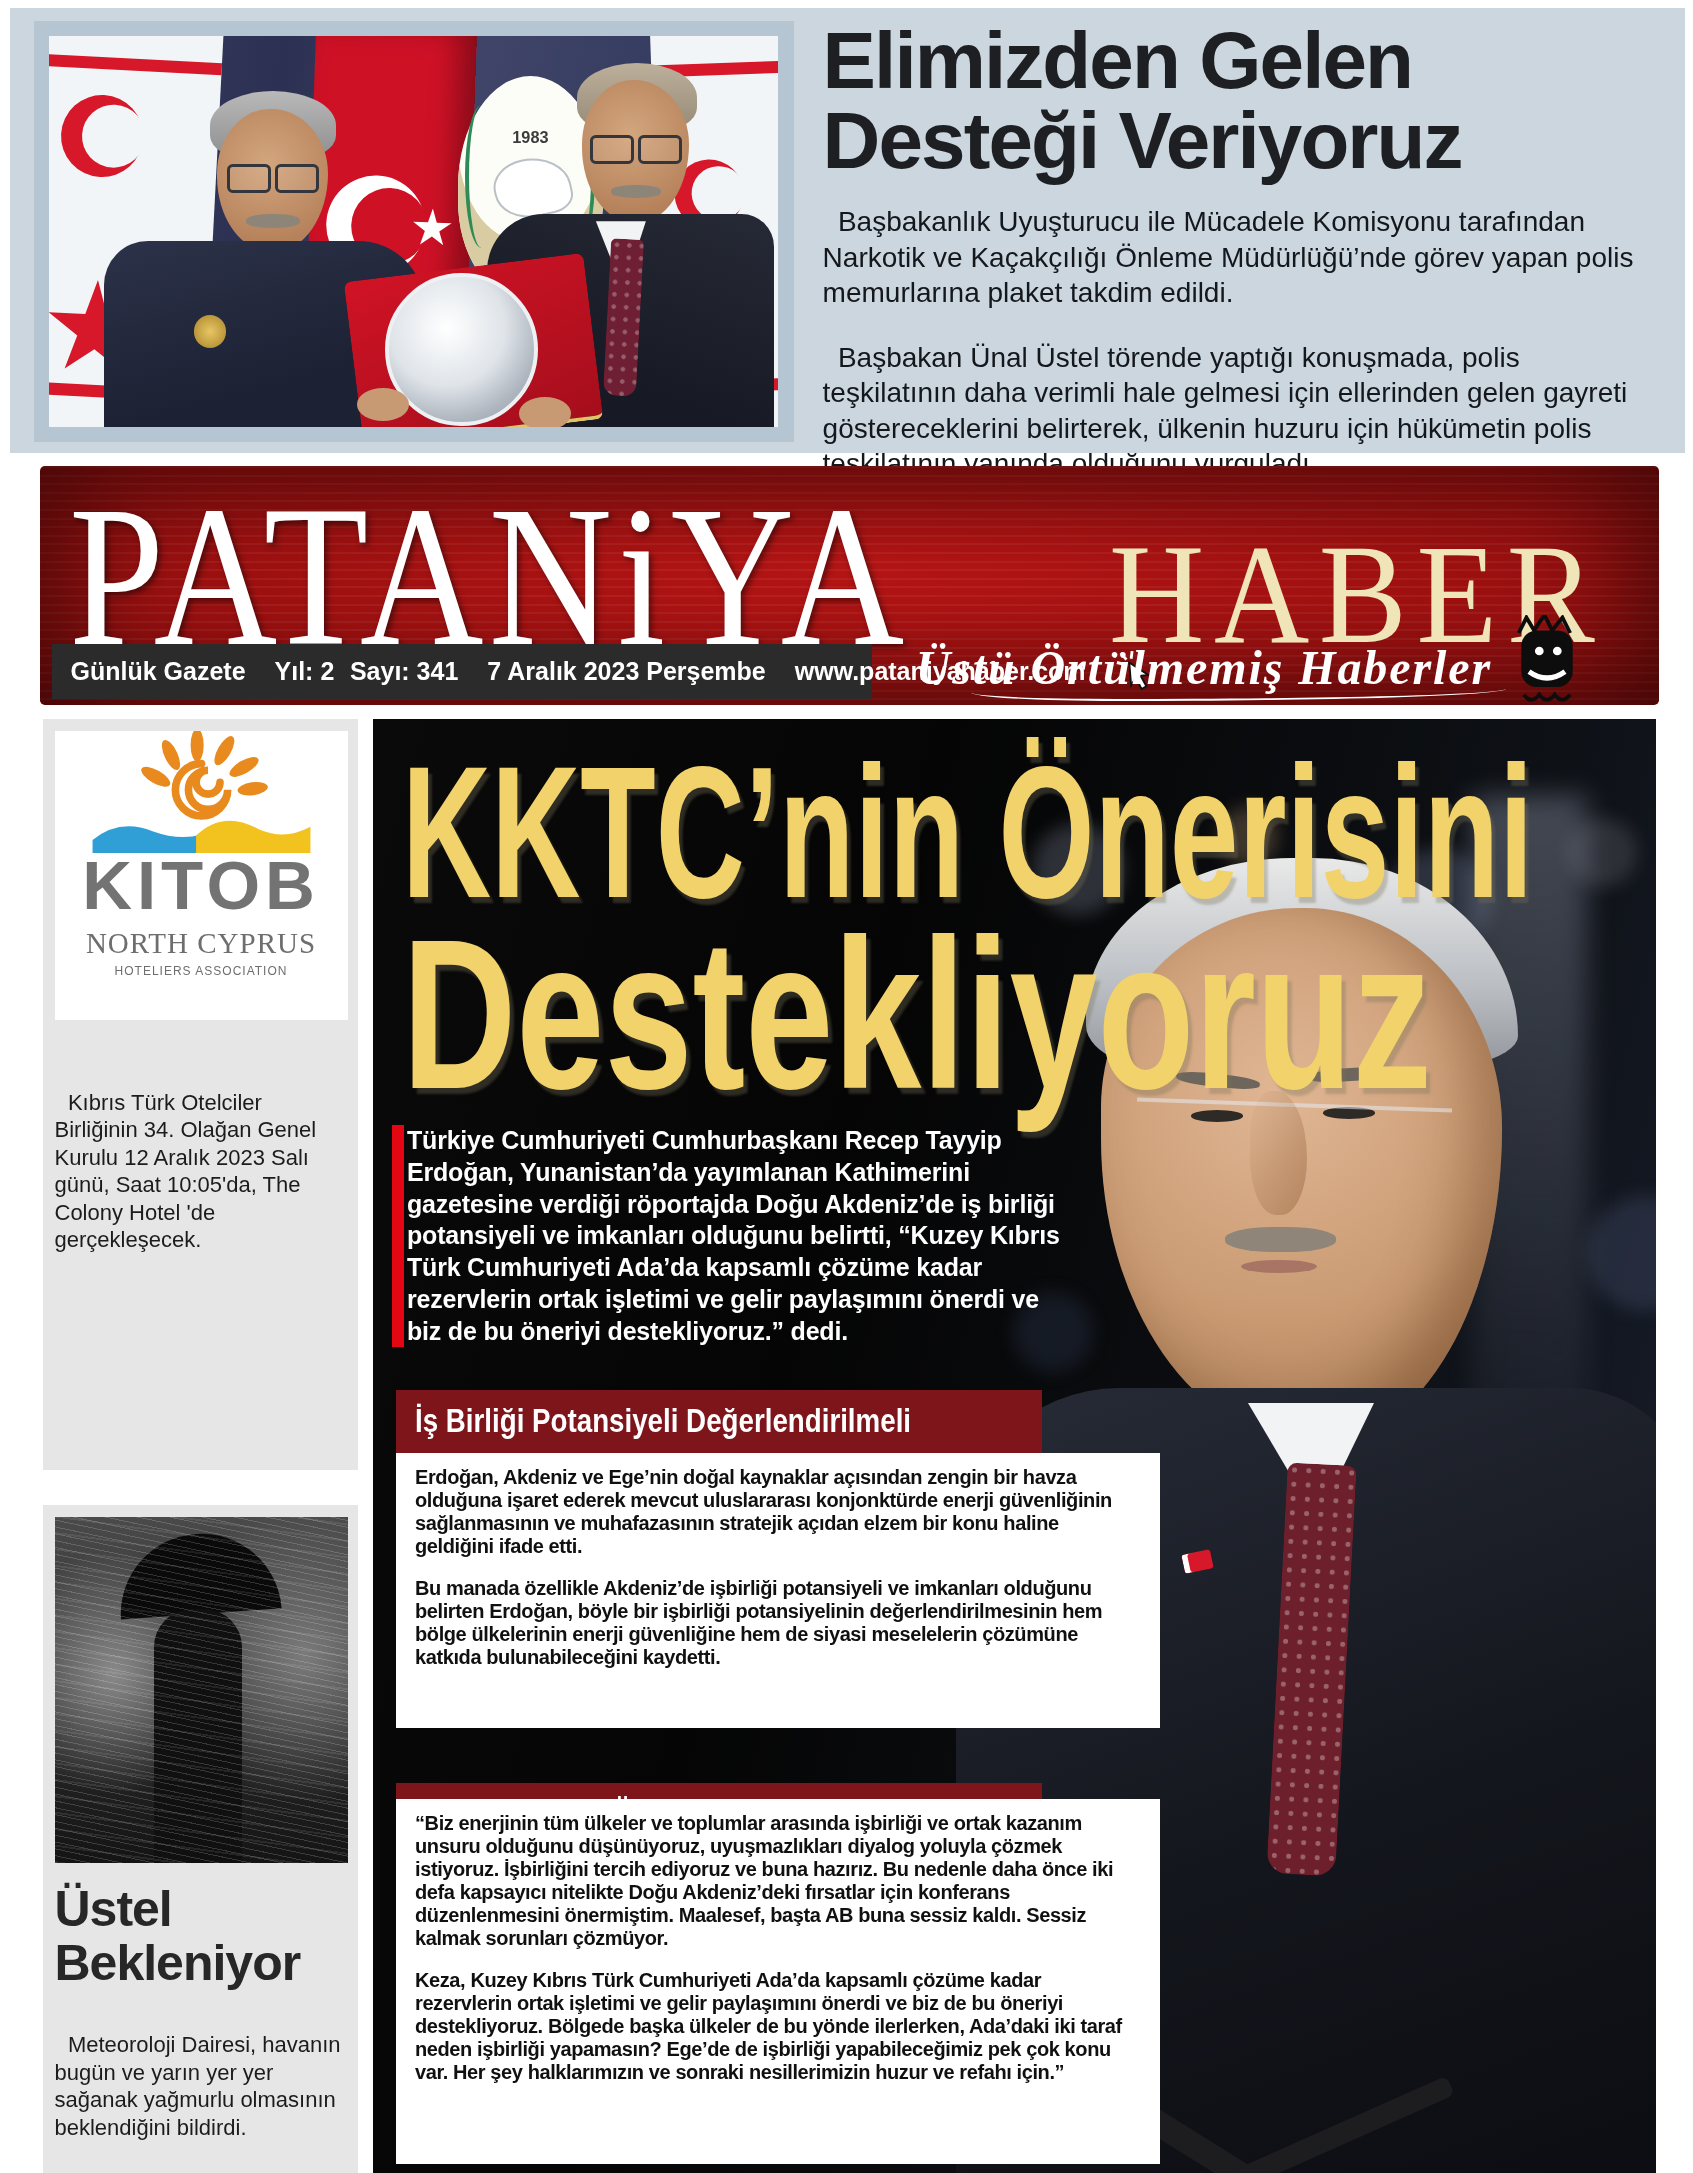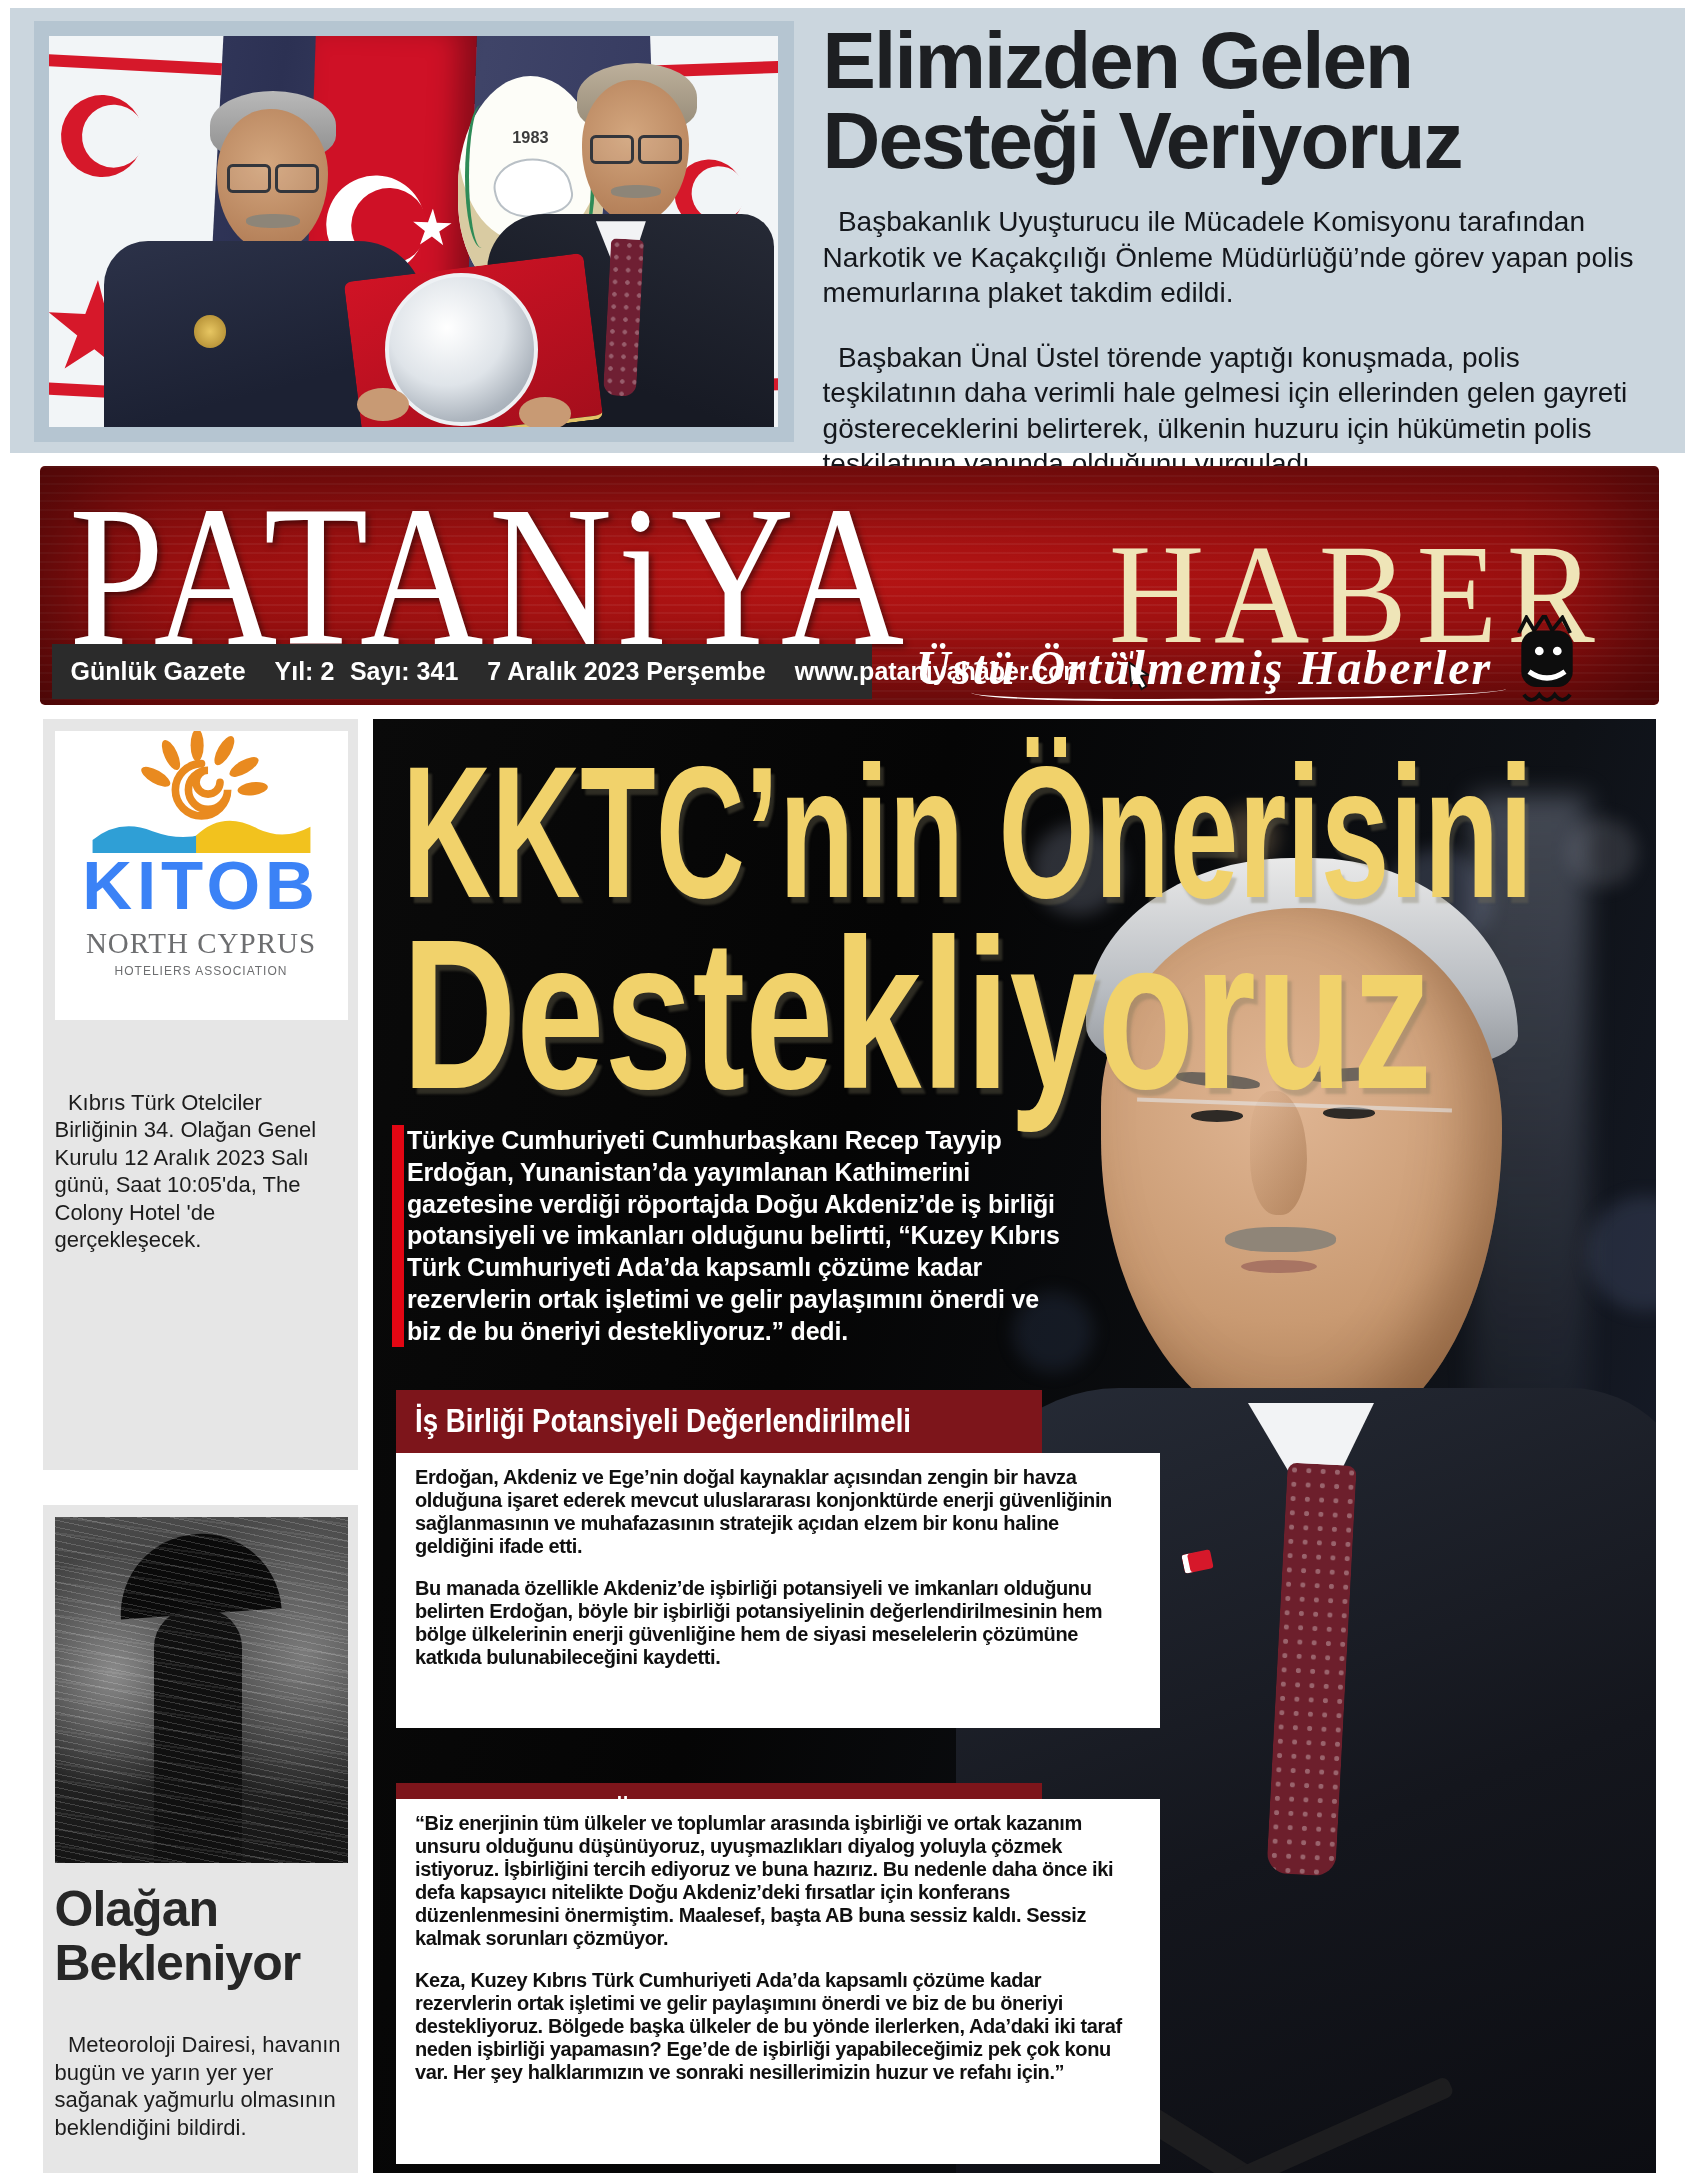--- a/index.html
+++ b/index.html
@@ -74,21 +74,21 @@
   .slogan-flourish{position:absolute;right:153px;bottom:3.8px;width:535px;height:11.5px;
       border-bottom:2.9px solid #fff;border-radius:0 0 80% 30%/0 0 100% 70%;}
   .mascot{position:absolute;right:73px;bottom:0px;width:78px;height:90px;}
 
   
   .sidebar{position:absolute;left:43px;top:719px;width:315px;}
   .side-box{background:#e6e6e6;padding:11.5px;box-sizing:border-box;width:315px;}
   .side-box.kitob{height:751px;}
   .side-box.weather{margin-top:35px;height:668px;}
   .logo-box{width:293px;height:289px;background:#fff;text-align:center;overflow:hidden;}
-  .logo-word{font-size:69px;font-weight:700;color:#3b82f6;letter-spacing:4.8px;line-height:1;margin-top:-5.7px;}
+  .logo-word{font-size:69px;font-weight:700;color:#737373;letter-spacing:4.8px;line-height:1;margin-top:-5.7px;}
   .logo-sub1{font-size:29px;color:#6d6e70;letter-spacing:1px;margin-top:7.6px;font-family:"Liberation Serif",serif;}
   .logo-sub2{font-size:12px;color:#6d6e70;letter-spacing:1px;margin-top:3.8px;}
   .side-headline{margin-top:19px;font-size:44px;font-weight:800;line-height:1.08;color:#272727;letter-spacing:-1px;}
   .side-headline.weatherh{font-size:50px;}
   .side-par{margin-top:69px;font-size:22px;line-height:1.25;color:#1c1c1c;text-indent:13.4px;}
   .side-par.weatherp{margin-top:36px;}
   .rain-photo{position:relative;width:293px;height:346px;overflow:hidden;
       background:radial-gradient(circle at 20% 45%,#8a8a8a 0%,rgba(0,0,0,0) 40%),
                  radial-gradient(circle at 85% 40%,#7b7b7b 0%,rgba(0,0,0,0) 45%),
                  linear-gradient(#4a4a4a,#141414);}
@@ -285,21 +285,21 @@
       <p class="side-par">Kıbrıs Türk Otelciler Birliğinin 34. Olağan Genel Kurulu 12 Aralık 2023 Salı günü, Saat 10:05'da, The Colony Hotel 'de gerçekleşecek.</p>
     </div>
 
     <div class="side-box weather">
       <div class="rain-photo">
         <div class="umbrella"></div>
         <div class="walker"></div>
         <div class="rain-streaks"></div>
       </div>
       <h2 class="side-headline weatherh">
-        <div>Olağan</div>
+        <div>Üstel</div>
         <div>Bekleniyor</div>
       </h2>
       <p class="side-par weatherp">Meteoroloji Dairesi, havanın bugün ve yarın yer yer sağanak yağmurlu olmasının beklendiğini bildirdi.</p>
     </div>
   </aside>
 
   <section class="main-story">
 
     <div class="photo-area">
       <div>

